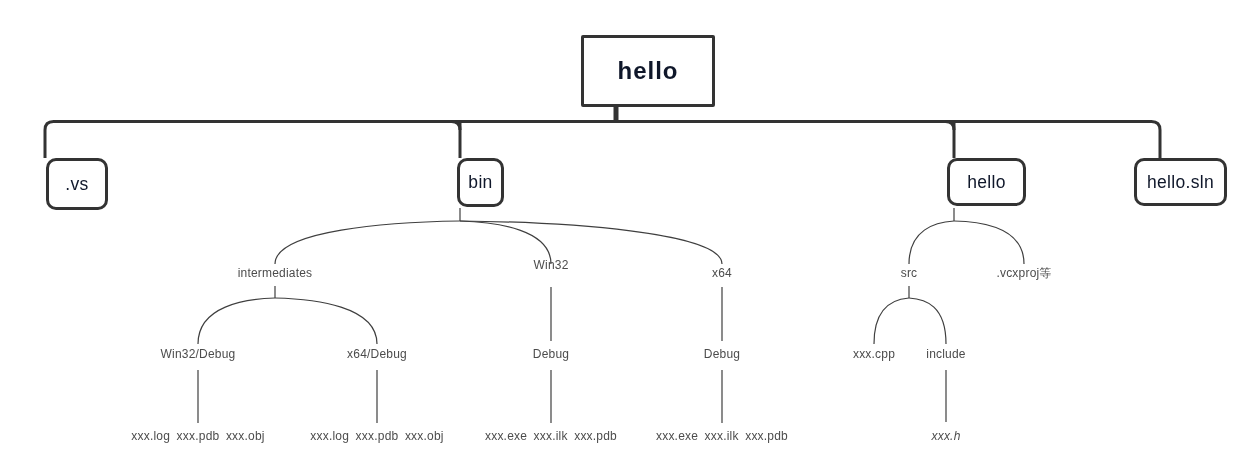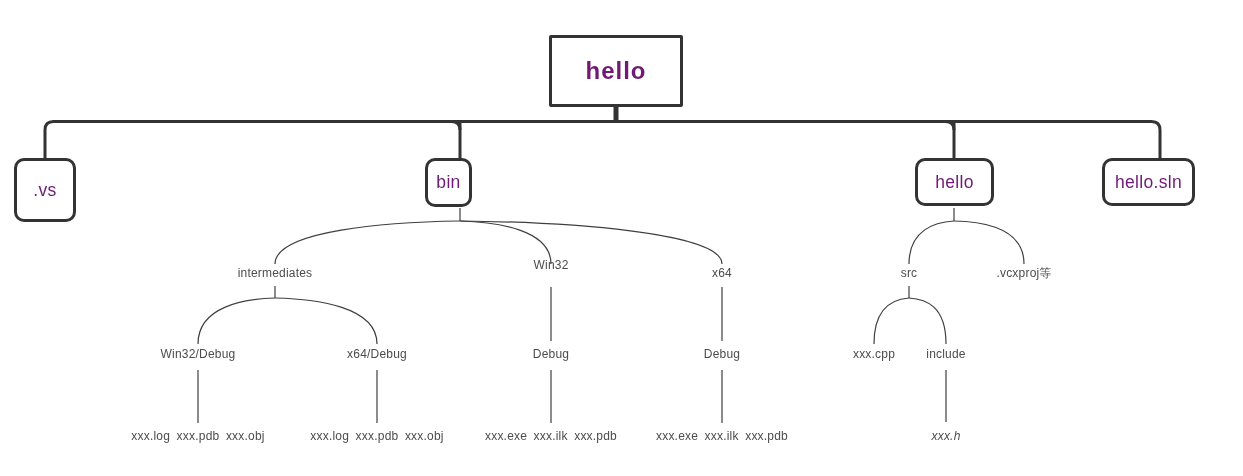--- a/index.html
+++ b/index.html
@@ -7,22 +7,23 @@
     position:relative;
     width:1243px;height:476px;
     font-family:"Liberation Sans", sans-serif;
     overflow:hidden;
   }
   #connectors{position:absolute;left:0;top:0;z-index:1;}
   .node-box{
     position:absolute;z-index:2;
     display:flex;align-items:center;justify-content:center;
     border:3px solid #333333;border-radius:10px;background:#ffffff;
-    color:#701a75;font-size:17.5px;letter-spacing:.3px;white-space:nowrap;
+    color:#0f172a;font-size:17.5px;letter-spacing:.3px;white-space:nowrap;
     box-sizing:border-box;
+    margin-left:32px;
   }
   .root-box{
     border-radius:2px;font-weight:700;font-size:24px;letter-spacing:1px;
   }
   .tree-label{
     position:absolute;z-index:2;transform:translateX(-50%);
     color:#4c4c4c;font-size:12px;letter-spacing:.2px;white-space:nowrap;
     line-height:17px;
   }
   .file-label{word-spacing:3px;}
@@ -58,21 +59,21 @@
     <path d="M 954 221 C 996 222, 1024 234, 1024 264"></path>
     <path d="M 909 286 V 298"></path>
     <path d="M 909 298 C 895 299, 874 306, 874 344"></path>
     <path d="M 909 298 C 926 299, 946 306, 946 344"></path>
     <path d="M 946 370 V 422"></path>
   </g>
 </svg>
 
 <div class="node-box root-box" style="left:549px;top:35px;width:134px;height:72px;">hello</div>
 
-<div class="node-box" style="left:14px;top:158px;width:62px;height:64px;">.vs</div>
+<div class="node-box" style="left:14px;top:158px;width:62px;height:52px;">.vs</div>
 
 <div class="node-box" style="left:425px;top:158px;width:47px;height:49px;">bin</div>
 
 <div class="node-box" style="left:915px;top:158px;width:79px;height:48px;">hello</div>
 
 <div class="node-box" style="left:1102px;top:158px;width:93px;height:48px;">hello.sln</div>
 
 <div class="tree-label" style="left:275px;top:265px;">intermediates</div>
 <div class="tree-label" style="left:551px;top:257px;">Win32</div>
 <div class="tree-label" style="left:722px;top:265px;">x64</div>

